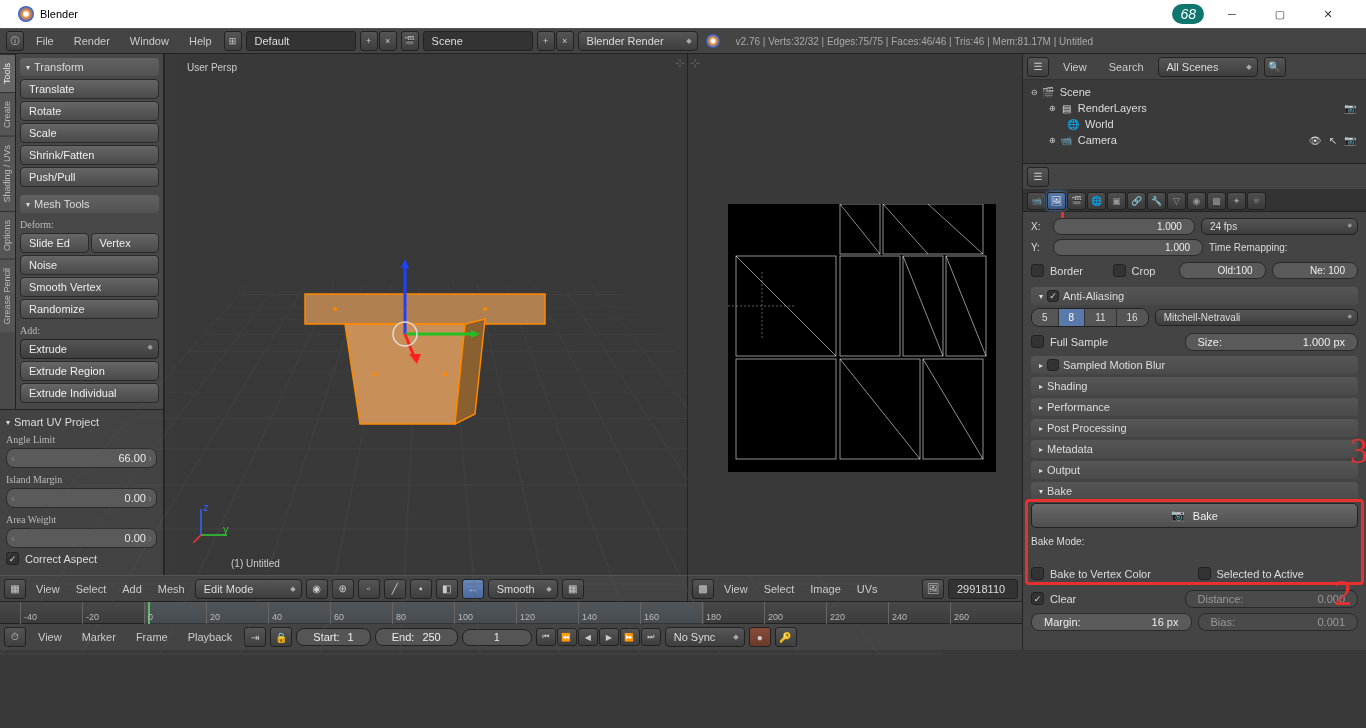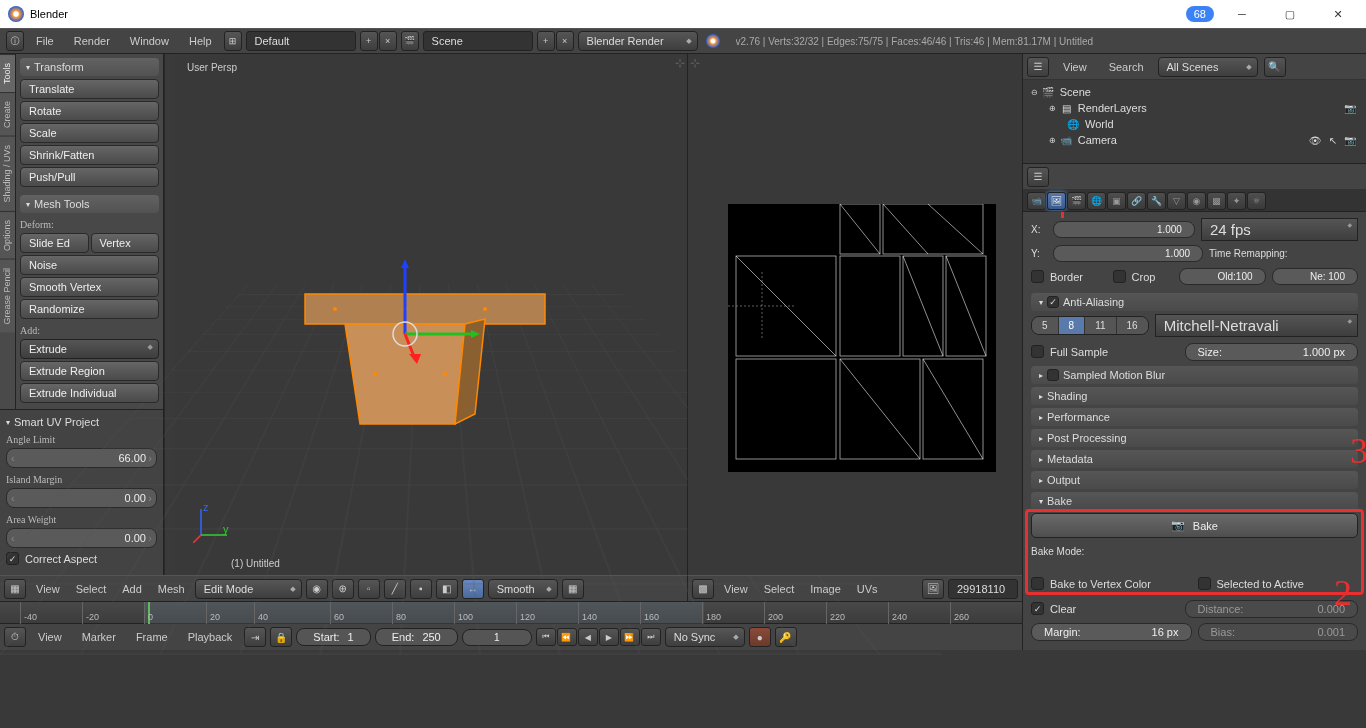--- a/index.html
+++ b/index.html
@@ -1,22 +1,22 @@
 <!DOCTYPE html>
 <html><head>
 <meta charset="utf-8">
 <style>
 * { box-sizing: border-box; margin: 0; padding: 0; font-family: "Segoe UI", Arial, sans-serif; font-size: 11px; user-select: none; }
 body { background: #393939; width: 1366px; height: 728px; overflow: hidden; position: relative; }
-.titlebar { height: 28px; background: #fff; display: flex; align-items: center; padding: 0 8px; justify-content: space-between; }
+.titlebar { height: 28px; background: #fff; display: flex; align-items: center; padding: 0 18px; justify-content: space-between; }
 .titlebar-left { display: flex; align-items: center; gap: 6px; }
 .titlebar-right { display: flex; align-items: center; gap: 8px; }
 .blender-logo { width: 16px; height: 16px; border-radius: 50%; background: radial-gradient(circle, #fff 20%, #fd9b3b 30%, #2a5bcc 70%); }
 .win-btn { width: 40px; height: 28px; display: flex; align-items: center; justify-content: center; color: #333; cursor: default; }
-.tab-badge { background: #3b82f6; color: #fff; border-radius: 10px; padding: 2px 8px; font-size: 11px; }
+.tab-badge { background: #0f766e; color: #fff; border-radius: 10px; padding: 2px 8px; font-size: 14px; font-style: italic; }
 
 .info-header { height: 26px; background: #444; border-top: 1px solid #555; border-bottom: 1px solid #222; display: flex; align-items: center; padding: 0 6px; gap: 4px; color: #ccc; }
 .hdr-menu { padding: 4px 8px; cursor: default; }
 .hdr-field { background: #333; border: 1px solid #222; border-radius: 3px; height: 20px; display: flex; align-items: center; padding: 0 8px; color: #ddd; }
 .hdr-dropdown { background: linear-gradient(#565656, #3e3e3e); border: 1px solid #222; border-radius: 4px; height: 20px; padding: 0 18px 0 8px; display: flex; align-items: center; color: #ddd; position: relative; }
 .hdr-dropdown::after { content: "◆"; position: absolute; right: 5px; font-size: 7px; color: #aaa; }
 .hdr-btns { display: flex; gap: 1px; }
 .sq-btn { width: 18px; height: 20px; background: linear-gradient(#555,#3e3e3e); border: 1px solid #222; border-radius: 3px; display: flex; align-items: center; justify-content: center; color: #ccc; font-size: 9px; }
 .stats { color: #aaa; font-size: 10px; margin-left: 8px; white-space: nowrap; overflow: hidden; }
 .small-logo { width: 14px; height: 14px; border-radius: 50%; background: radial-gradient(circle, #fff 20%, #fd9b3b 30%, #2a5bcc 70%); margin: 0 4px; }
@@ -78,21 +78,21 @@
 
 .properties { flex: 1; display: flex; flex-direction: column; overflow: hidden; }
 .prop-tabs { height: 22px; background: #333; display: flex; align-items: center; gap: 1px; padding: 0 4px; border-bottom: 1px solid #222; }
 .prop-tab { width: 19px; height: 18px; background: linear-gradient(#4e4e4e,#3a3a3a); border: 1px solid #222; border-radius: 3px; display: flex; align-items: center; justify-content: center; color: #999; font-size: 9px; }
 .prop-tab.active { background: linear-gradient(#5577aa,#3a5a8a); color: #fff; box-shadow: 0 0 4px #5588cc; }
 .prop-body { flex: 1; background: #444; padding: 6px 8px; overflow-y: auto; color: #ddd; position: relative; }
 .prop-row { display: flex; align-items: center; gap: 6px; margin-bottom: 4px; }
 .prop-row label { flex: 0 0 auto; font-size: 10px; }
 .prop-num { background: #5a5a5a; border: 1px solid #2a2a2a; border-radius: 8px; padding: 2px 12px; color: #eee; font-size: 10px; text-align: right; flex: 1; position: relative; }
 .prop-num.ro { background: #4a4a4a; color: #999; align-items: flex-end; }
-.prop-dd { background: linear-gradient(#555,#3e3e3e); border: 1px solid #222; border-radius: 0; padding: 2px 8px; flex: 1; font-size: 15px; position: relative; }
+.prop-dd { background: linear-gradient(#555,#3e3e3e); border: 1px solid #222; border-radius: 6px; padding: 2px 8px; flex: 1; font-size: 10px; position: relative; }
 .prop-dd::after { content: "◆"; position: absolute; right: 5px; font-size: 6px; color: #999; }
 .subpanel { background: linear-gradient(#565656,#4a4a4a); border-radius: 4px; padding: 3px 8px; margin-bottom: 3px; display: flex; align-items: center; gap: 4px; font-size: 11px; }
 .subpanel::before { content: "▸"; font-size: 8px; }
 .subpanel.open::before { content: "▾"; }
 .segmented { display: flex; border-radius: 8px; overflow: hidden; border: 1px solid #222; }
 .segmented span { padding: 3px 10px; background: #555; font-size: 10px; border-right: 1px solid #333; }
 .segmented span:last-child { border-right: none; }
 .segmented span.active { background: #5a7aac; color: #fff; }
 .big-btn { background: linear-gradient(#6a6a6a,#4e4e4e); border: 1px solid #222; border-radius: 5px; padding: 5px; text-align: center; font-size: 11px; color: #eee; display: flex; align-items: center; justify-content: center; gap: 8px; }
 .red-annot { position: absolute; border: 3px solid #e83030; pointer-events: none; }
@@ -298,21 +298,21 @@
     </div>
 
     <div class="timeline">
       <div class="ruler">
         <div class="ruler-active" style="left:144px;width:560px"></div>
         <div style="position:absolute;left:148px;top:0;height:22px;width:2px;background:#5dbb5d"></div>
       <div class="tick" style="left: 20px;">-40</div>
           <div class="tick" style="left: 82px;">-20</div>
           <div class="tick" style="left: 144px;">0</div>
           <div class="tick" style="left: 206px;">20</div>
-          <div class="tick" style="left: 254px;">40</div>
+          <div class="tick" style="left: 268px;">40</div>
           <div class="tick" style="left: 330px;">60</div>
           <div class="tick" style="left: 392px;">80</div>
           <div class="tick" style="left: 454px;">100</div>
           <div class="tick" style="left: 516px;">120</div>
           <div class="tick" style="left: 578px;">140</div>
           <div class="tick" style="left: 640px;">160</div>
           <div class="tick" style="left: 702px;">180</div>
           <div class="tick" style="left: 764px;">200</div>
           <div class="tick" style="left: 826px;">220</div>
           <div class="tick" style="left: 888px;">240</div>

